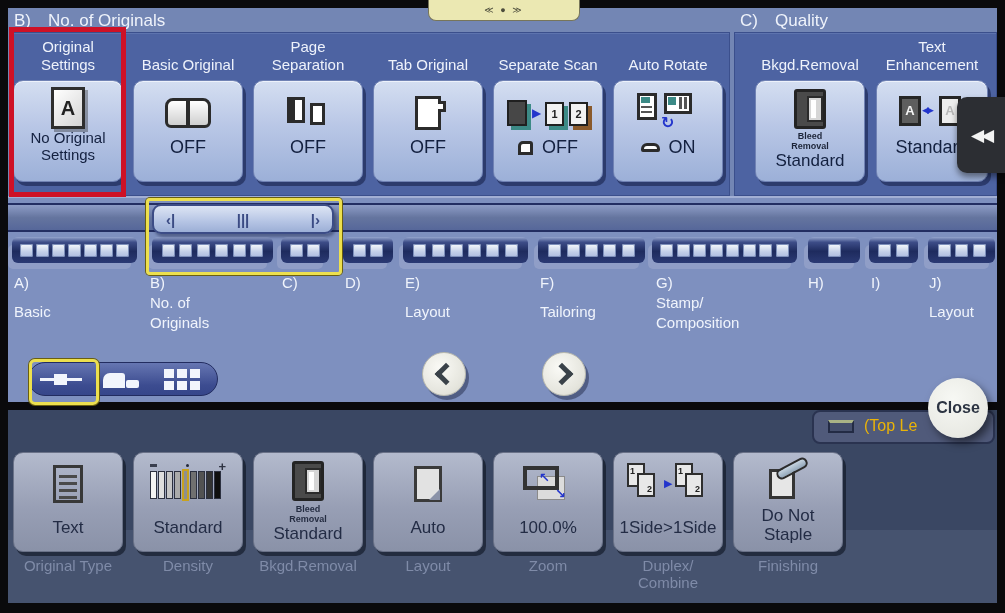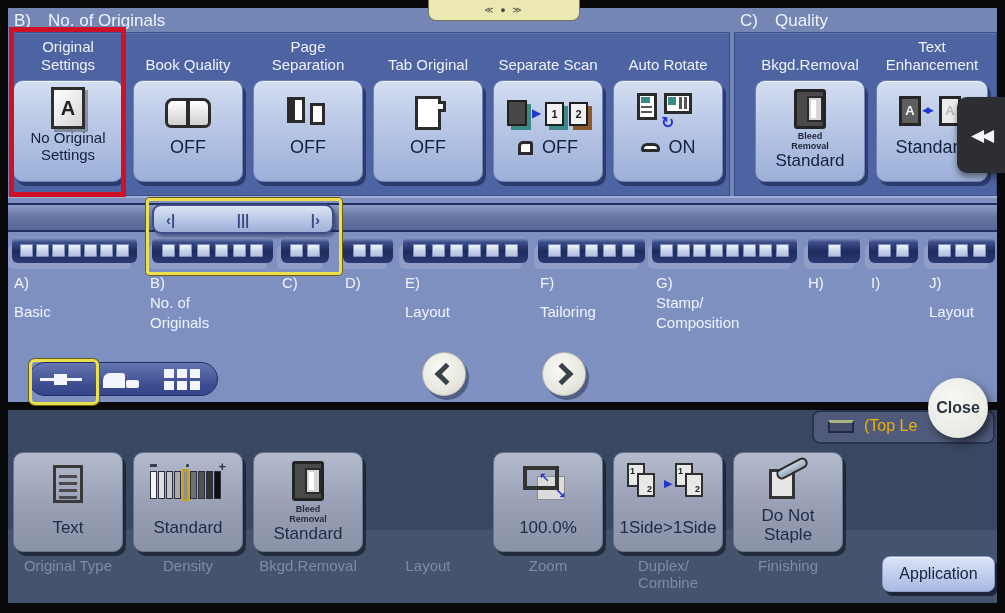--- a/index.html
+++ b/index.html
@@ -128,21 +128,21 @@
   .hidden-popup{position:absolute;left:812px;top:410px;width:183px;height:34px;background:#505a7a;
     border:2px solid #2a3350;border-radius:8px;z-index:5;box-sizing:border-box;overflow:hidden;}
   .hidden-popup .hp-icon{position:absolute;left:14px;top:8px;width:26px;height:13px;background:#454f6c;
     border:2px solid #232b44;border-top:3px solid #aab486;box-sizing:border-box;}
   .hidden-popup .hp-text{position:absolute;left:50px;top:5px;color:#eab308;font-size:16px;}
   .close-btn{position:absolute;left:928px;top:378px;width:60px;height:60px;border-radius:50%;
     background:radial-gradient(circle at 42% 35%,#f7f8f4,#e9eae4 70%,#d8d9d0);
     box-shadow:4px 5px 8px rgba(0,0,0,.5);display:flex;align-items:center;justify-content:center;
     color:#2c3442;font-size:16px;font-weight:600;z-index:50;}
 
-  .blabel{position:absolute;top:557px;transform:translateX(-50%);text-align:left;color:#7f8ba8;font-size:15px;line-height:17px;z-index:6;}
+  .blabel{position:absolute;top:557px;transform:translateX(-50%);text-align:center;color:#7f8ba8;font-size:15px;line-height:17px;z-index:6;}
   .bbtn{position:absolute;top:452px;width:110px;height:100px;border-radius:10px;
     background:linear-gradient(180deg,#b3bacd 0%,#989fb5 55%,#8a92a8 100%);
     border:1px solid #6a7288;box-shadow:3px 4px 0 rgba(8,12,24,.55);box-sizing:border-box;
     display:flex;flex-direction:column;align-items:center;z-index:6;}
   .bicon{height:52px;display:flex;align-items:center;justify-content:center;margin-top:5px;}
   .bval{flex:1;display:flex;align-items:center;justify-content:center;text-align:center;
     color:#232c45;font-size:17px;line-height:19px;padding-bottom:7px;}
   .bcap{font-size:9px;font-weight:bold;color:#252d42;line-height:10px;text-align:center;}
   .bval.tight{padding-bottom:5px;flex:0 0 auto;}
 
@@ -190,21 +190,21 @@
     <div class="sect sect-c"></div>
   </div>
 
   <div class="hdr" style="left:14px">B)</div>
   <div class="hdr" style="left:48px">No. of Originals</div>
   <div class="hdr" style="left:740px">C)</div>
   <div class="hdr" style="left:775px">Quality</div>
 
   <div class="tlabel pre" style="left:68px">Original
 Settings</div>
-  <div class="tlabel pre" style="left:188px">Book Quality</div>
+  <div class="tlabel pre" style="left:188px">Basic Original</div>
   <div class="tlabel pre" style="left:428px">Tab Original</div>
   <div class="tlabel pre" style="left:308px">Page
 Separation</div>
   <div class="tlabel pre" style="left:548px">Separate Scan</div>
   <div class="tlabel pre" style="left:668px">Auto Rotate</div>
   <div class="tlabel pre" style="left:810px">Bkgd.Removal</div>
   <div class="tlabel pre" style="left:932px">Text
 Enhancement</div>
 
   <div class="tbtn" style="left:13px">
@@ -470,20 +470,28 @@
     <div class="bicon" style="height:46px">
         <div class="i-bkgd">
           <i></i>
           <em></em>
         </div>
       </div>
     <div class="bcap pre">Bleed
 Removal</div>
     <div class="bval tight">Standard</div>
   </div>
+  <div class="bbtn" style="left:373px">
+    <div class="bicon">
+        <div class="i-paper">
+          <i></i>
+        </div>
+      </div>
+    <div class="bval">Auto</div>
+  </div>
   <div class="bbtn" style="left:493px">
     <div class="bicon">
         <div class="i-zoom">
       <span class="zback"></span>
           <span class="zrect"></span>
           <span class="zup">↖</span>
           <span class="zdn">↘</span>
     </div>
       </div>
     <div class="bval">100.0%</div>
@@ -517,16 +525,15 @@
 
   <div class="blabel" style="left:68px">Original Type</div>
   <div class="blabel" style="left:188px">Density</div>
   <div class="blabel" style="left:308px">Bkgd.Removal</div>
   <div class="blabel" style="left:428px">Layout</div>
   <div class="blabel" style="left:548px">Zoom</div>
   <div class="blabel pre" style="left:668px">Duplex/
 Combine</div>
   <div class="blabel" style="left:788px">Finishing</div>
 
-  <div class="app-btn">Application</div>
   <div class="close-btn">Close</div>
 
 </div>
 
 </body></html>

